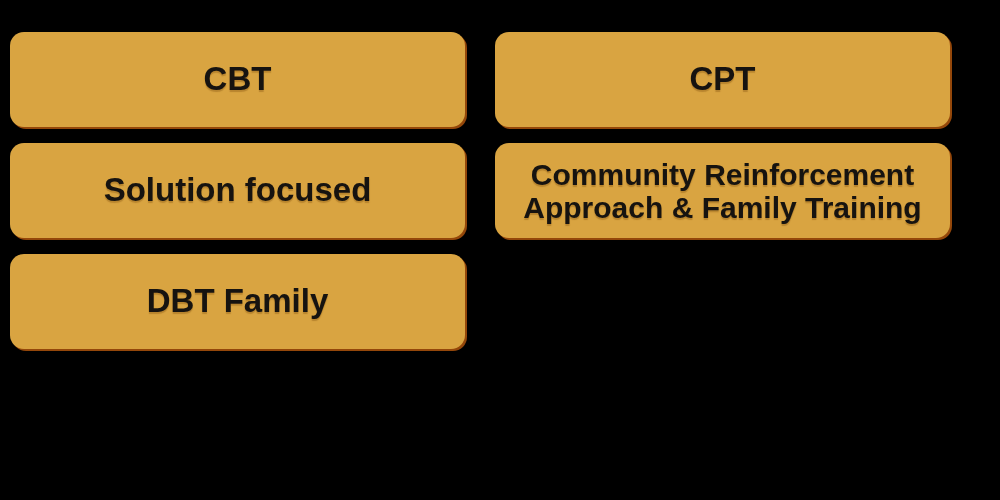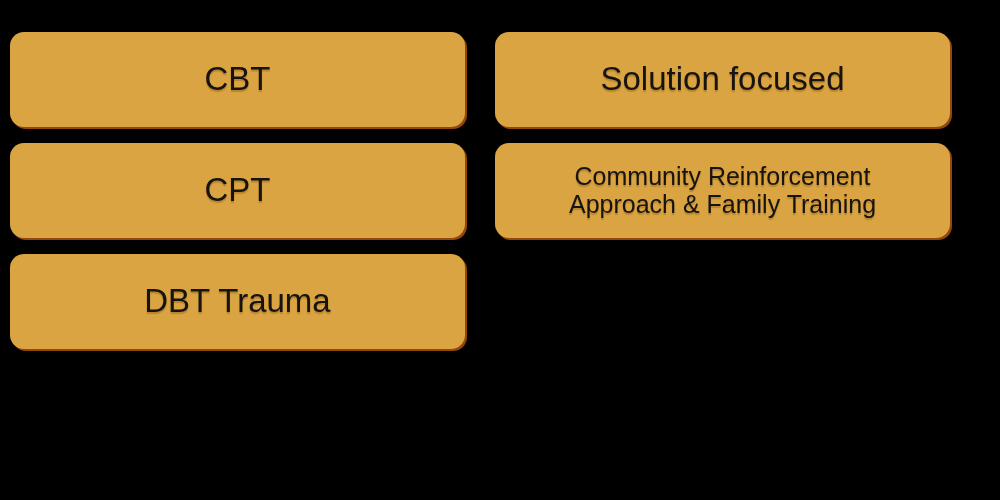--- a/index.html
+++ b/index.html
@@ -31,57 +31,57 @@
     display: flex;
     align-items: center;
     justify-content: center;
     text-align: center;
     padding: 4px 10px;
     box-sizing: border-box;
   }
   .card-label {
     color: #161310;
     font-size: 33px;
-    font-weight: 400;
+    font-weight: 700;
     line-height: 1.05;
     white-space: pre-line;
     text-shadow: 0 2px 1px rgba(122, 74, 12, 0.35);
   }
   .card.small-text .card-label {
-    font-size: 25px;
+    font-size: 30px;
     line-height: 1.1;
   }
   .card.tight-lines .card-label {
     line-height: 1.0;
   }
 </style>
 </head>
 <body>
 
 <div class="canvas">
   <div class="card-grid">
 
     <div class="card">
       <span class="card-label">CBT</span>
     </div>
 
     <div class="card">
-      <span class="card-label">Solution focused</span>
+      <span class="card-label">CPT</span>
     </div>
 
     <div class="card">
-      <span class="card-label">CPT</span>
+      <span class="card-label">Solution focused</span>
     </div>
 
     <div class="card small-text">
       <span class="card-label">Community Reinforcement
 Approach &amp; Family Training</span>
     </div>
 
 
 
 
     <div class="card">
-      <span class="card-label">DBT Trauma</span>
+      <span class="card-label">DBT Family</span>
     </div>
 
   </div>
 </div>
 
 </body></html>

